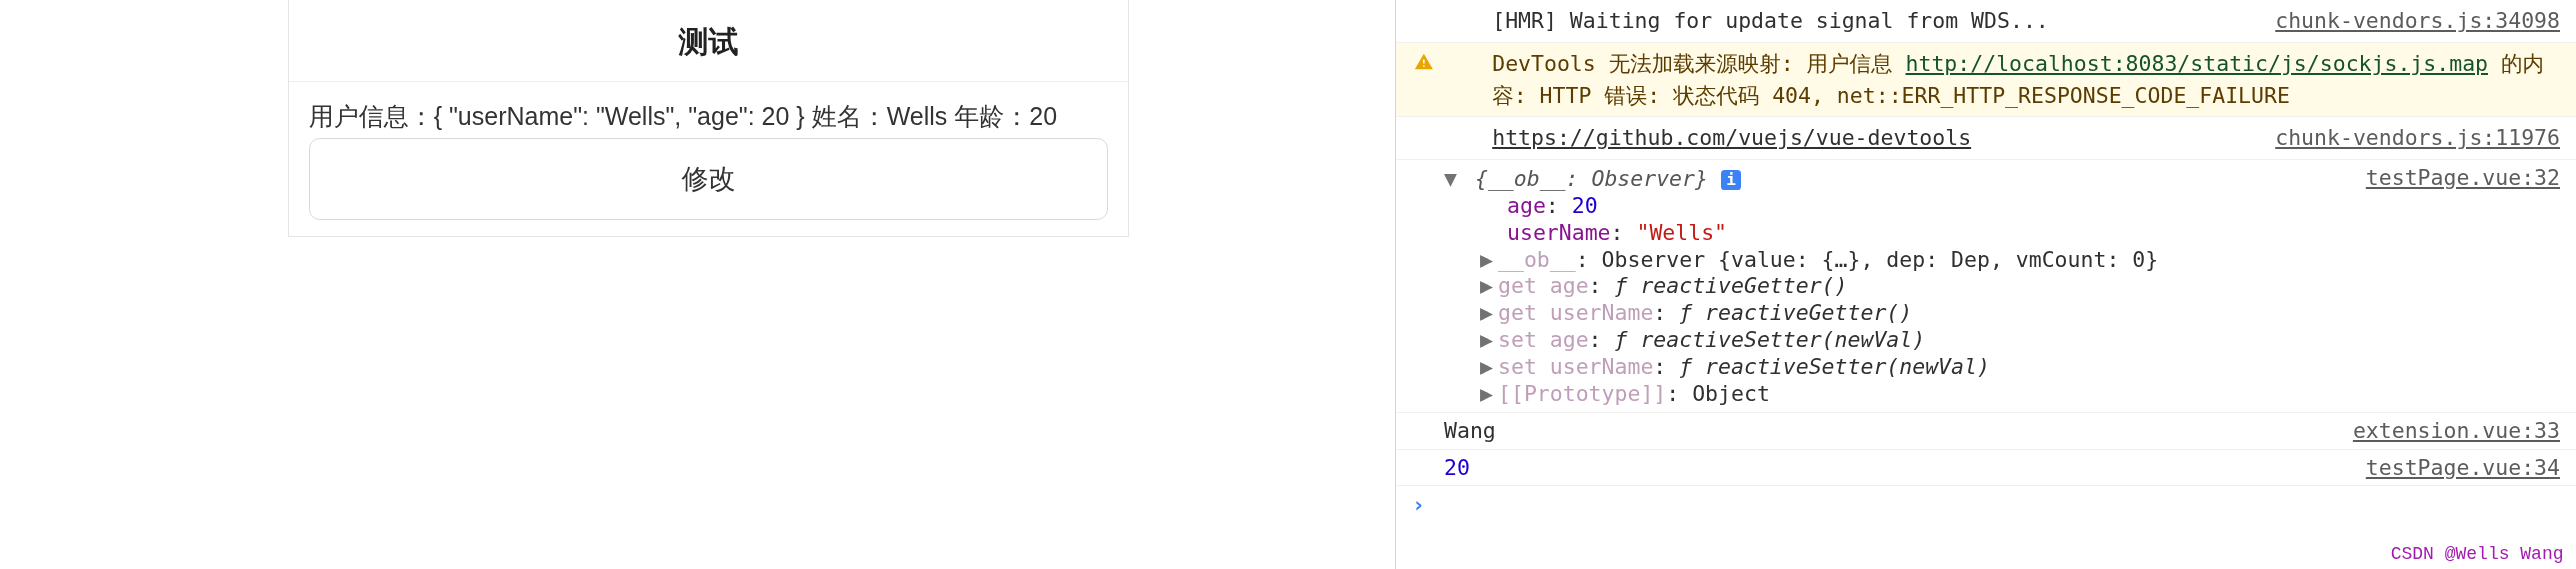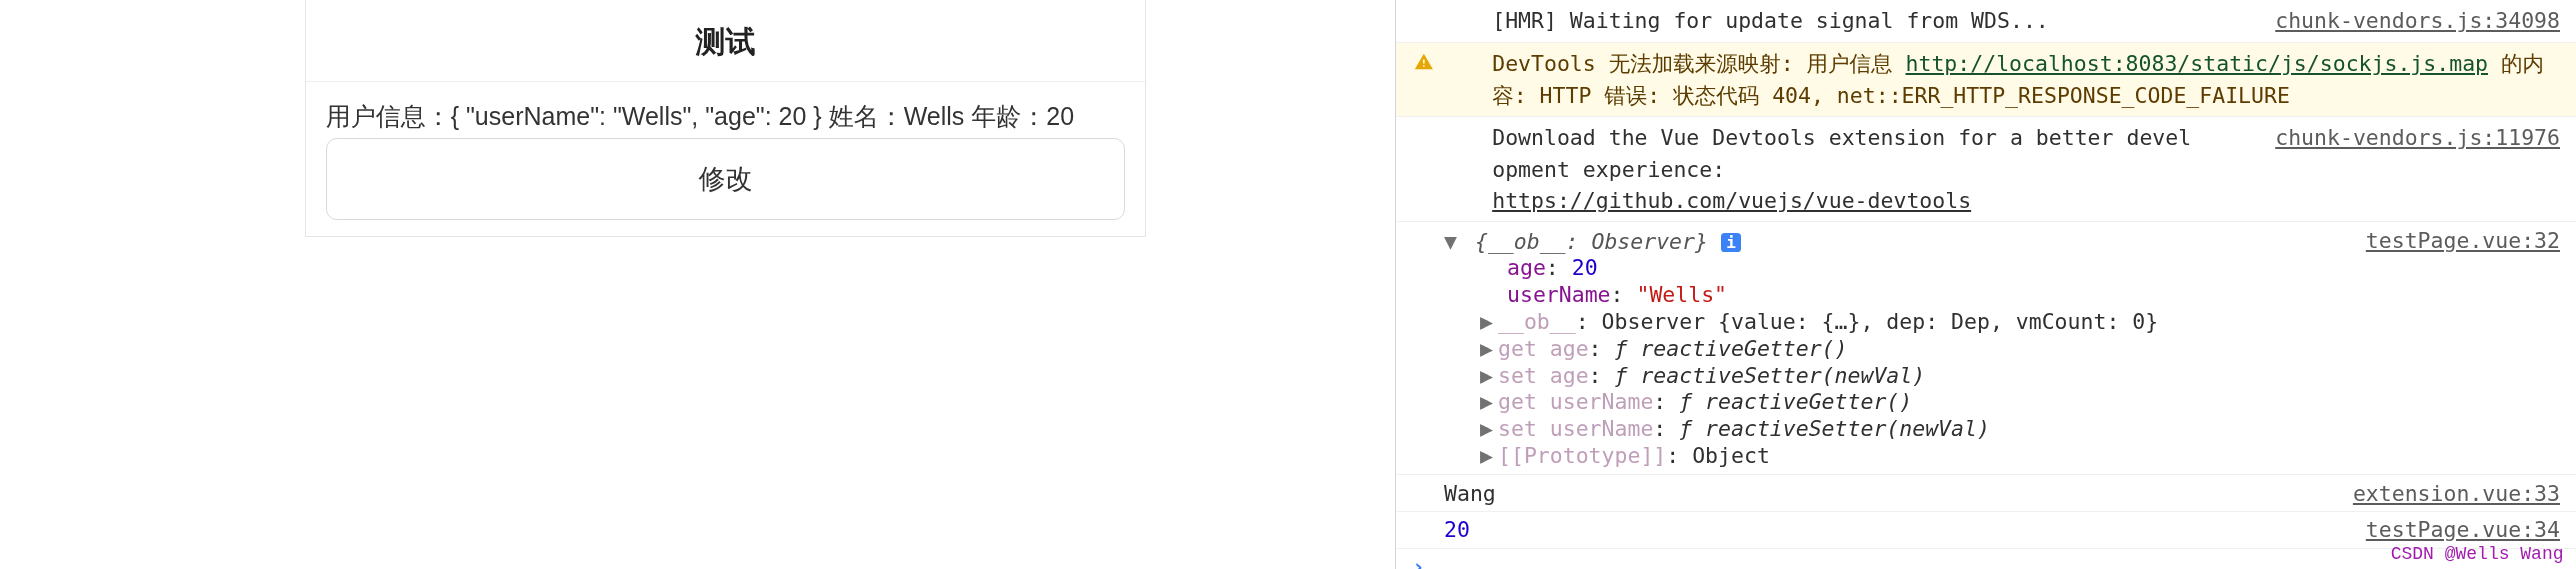--- a/index.html
+++ b/index.html
@@ -1,21 +1,21 @@
 <!DOCTYPE html>
 <html style="font-size:14.3px"><head>
 <meta charset="utf-8">
 <style>
   * { box-sizing: border-box; margin: 0; padding: 0; }
   html, body { width: 2576px; height: 569px; font-family: -apple-system, BlinkMacSystemFont, "Segoe UI", Helvetica, Arial, sans-serif; background: #fff; }
   .root { display: flex; width: 100%; height: 100%; }
 
   
   .left-pane { width: 1395px; height: 100%; position: relative; background: #fff; }
-  .device { position: absolute; left: 305px; top: 0; width: 841px; background: #fff; border: 0.9px solid #e5e5e5; border-top: none; }
+  .device { position: absolute; left: 288px; top: 0; width: 841px; background: #fff; border: 0.9px solid #e5e5e5; border-top: none; }
   .device-header { text-align: center; padding: 21.5px 0 18px; border-bottom: 0.9px solid #eee; }
   .device-title { font-size: 30px; font-weight: 700; color: #222; }
   .device-body { padding: 16px 19.7px; }
   .info-line { font-size: 25px; color: #333; line-height: 1.45; }
   .modify-btn { margin-top: 4px; width: 100%; height: 82px; border: 0.9px solid #d9d9d9; border-radius: 10.7px; background: #fff; font-size: 27px; color: #333; display: flex; align-items: center; justify-content: center; cursor: pointer; }
 
   
   .right-pane { flex: 1; height: 100%; border-left: 0.9px solid #d4d4d4; font-family: Menlo, Consolas, monospace; font-size: 21.5px; color: #303030; background: #fff; overflow: hidden; position: relative; }
   .log-row { display: flex; align-items: flex-start; padding: 5.4px 16px 5.4px 7.2px; border-bottom: 0.9px solid #f0f0f0; line-height: 1.45; gap: 48px; }
   .log-row .icon-col { width: 41px; flex: none; text-align: center; }
@@ -82,43 +82,42 @@
           </svg>
       </div>
       <div class="msg-col">
         <span>DevTools 无法加载来源映射: 用户信息 </span><a>http://localhost:8083/static/js/sockjs.js.map</a><span> 的内容: HTTP 错误: 状态代码 404, net::ERR_HTTP_RESPONSE_CODE_FAILURE</span>
       </div>
     </div>
 
     <div class="log-row">
       <div class="icon-col"></div>
       <div class="msg-col">
-        <div>Download the Vue Devtools extension for a better development experience:</div>
         <a>https://github.com/vuejs/vue-devtools</a>
       </div>
       <div class="src-col">chunk-vendors.js:11976</div>
     </div>
 
     <div class="obj-row">
       <span class="src-col">testPage.vue:32</span>
       <div class="tree">
         <div class="tree-line">
           <span class="disclosure">▼</span>
           <span class="observer"><span>{__ob__: </span><span>Observer</span><span>}</span></span>
           <span class="info-badge">i</span>
         </div>
         <div id="own-props">
             <div class="tree-line indent2"><span class="key">age</span>: <span class="num">20</span></div>
             <div class="tree-line indent2"><span class="key">userName</span>: <span class="str">"Wells"</span></div>
           </div>
         <div id="internals">
             <div class="tree-line indent1"><span class="disclosure">▶</span><span class="key-dim">__ob__</span>: <span>Observer {value: {…}, dep: Dep, vmCount: 0}</span></div>
             <div class="tree-line indent1"><span class="disclosure">▶</span><span class="key-dim">get age</span>: <span class="fn">ƒ reactiveGetter()</span></div>
+            <div class="tree-line indent1"><span class="disclosure">▶</span><span class="key-dim">get userName</span>: <span class="fn">ƒ reactiveGetter()</span></div>
             <div class="tree-line indent1"><span class="disclosure">▶</span><span class="key-dim">set age</span>: <span class="fn">ƒ reactiveSetter(newVal)</span></div>
-            <div class="tree-line indent1"><span class="disclosure">▶</span><span class="key-dim">get userName</span>: <span class="fn">ƒ reactiveGetter()</span></div>
             <div class="tree-line indent1"><span class="disclosure">▶</span><span class="key-dim">set userName</span>: <span class="fn">ƒ reactiveSetter(newVal)</span></div>
             <div class="tree-line indent1"><span class="disclosure">▶</span><span class="key-dim">[[Prototype]]</span>: <span>Object</span></div>
           </div>
       </div>
     </div>
 
     <div id="simple-logs">
         <div class="simple-row">
           <div class="msg-col"><span class="">Wang</span></div>
           <div class="src-col">extension.vue:33</div>

